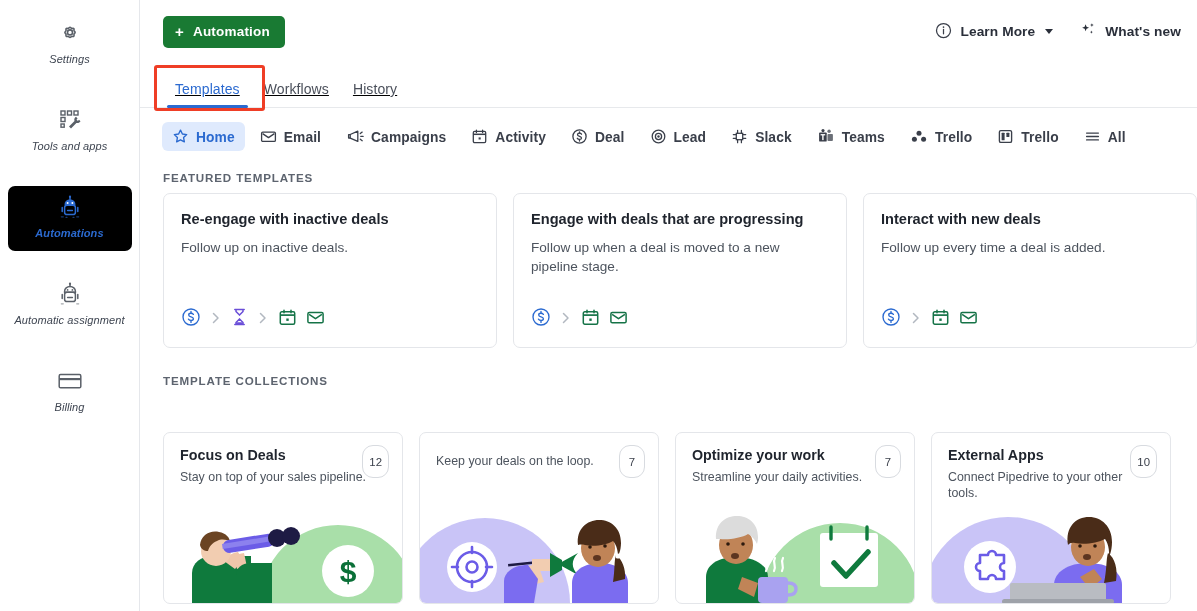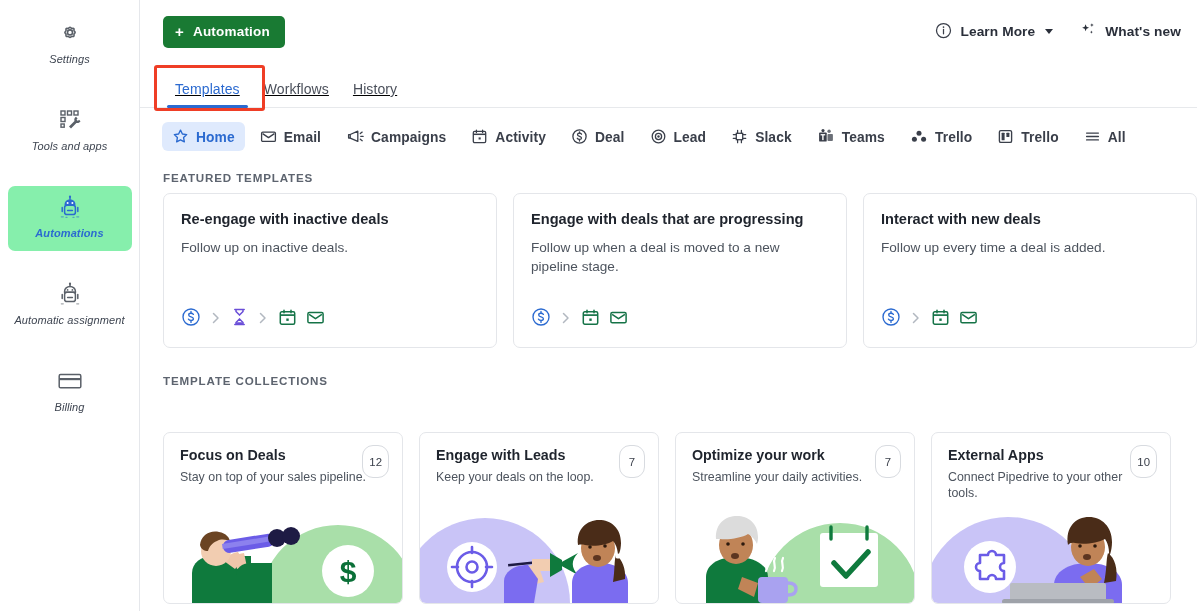--- a/index.html
+++ b/index.html
@@ -26,21 +26,21 @@
     border-radius: 7px;
     padding: 8px 4px 9px 4px;
     display: flex; flex-direction: column; align-items: center;
     cursor: pointer;
     text-align: center;
   }
   .side-item .side-ico { height: 26px; display:flex; align-items:center; justify-content:center; margin-bottom: 5px; }
   .side-item .side-lbl {
     font-size: 11px; color: #3e4551; line-height: 17px; letter-spacing: .1px; font-style: italic;
   }
-  .side-item.active { background: #86efac; }
+  .side-item.active { background: #000000; }
   .side-item.active .side-lbl { color: #2b6ad0; font-weight: bold; }
   .side-gap-1 { height: 12px; }
 
   
   .main { flex: 1; height: 611px; position: relative; background: #fff; }
 
   .topbar {
     height: 63px; position: relative;
     display: flex; align-items: center;
     padding: 0 0 0 23px;
@@ -530,21 +530,20 @@
             <circle cx="113" cy="27" r="9" fill="#1e1b44"></circle>
             <circle cx="127" cy="25" r="9" fill="#1e1b44"></circle>
             <path d="M70 44l10-2 3 14-10 2z" fill="#f0c6aa"></path>
             <path d="M72 92V64c0-7 6-12 14-12h22v40z" fill="#0f7a3d"></path>
           </svg>
         </div>
       </div>
 
       <div class="ccard">
         <div class="ccard-head">
-          <div class="ccard-title">Engage with Leads</div>
           <div class="ccard-desc">Keep your deals on the loop.</div>
         </div>
         <div class="ccard-badge">7</div>
         <div class="ccard-art">
           <svg width="240" height="92" viewBox="0 0 240 92">
             <path d="M-20 92a85 85 0 0 1 170 0z" fill="#c9c4f7"></path>
             <circle cx="52" cy="56" r="25" fill="#fff"></circle>
             <circle cx="52" cy="56" r="15" fill="none" stroke="#6b5ce7" stroke-width="2.6"></circle>
             <circle cx="52" cy="56" r="5.5" fill="none" stroke="#6b5ce7" stroke-width="2.6"></circle>
             <path d="M52 36v6M52 70v6M32 56h6M66 56h6" stroke="#6b5ce7" stroke-width="2.6" stroke-linecap="round"></path>

